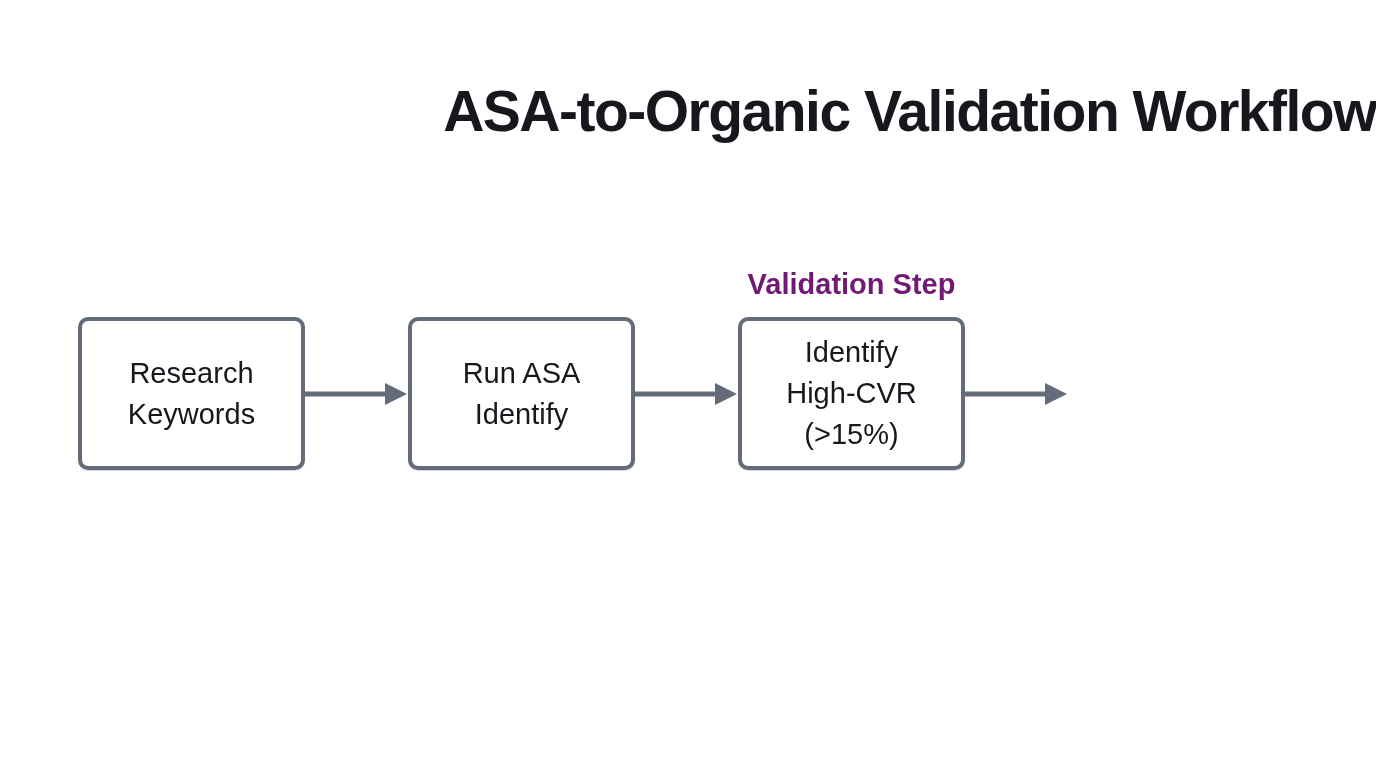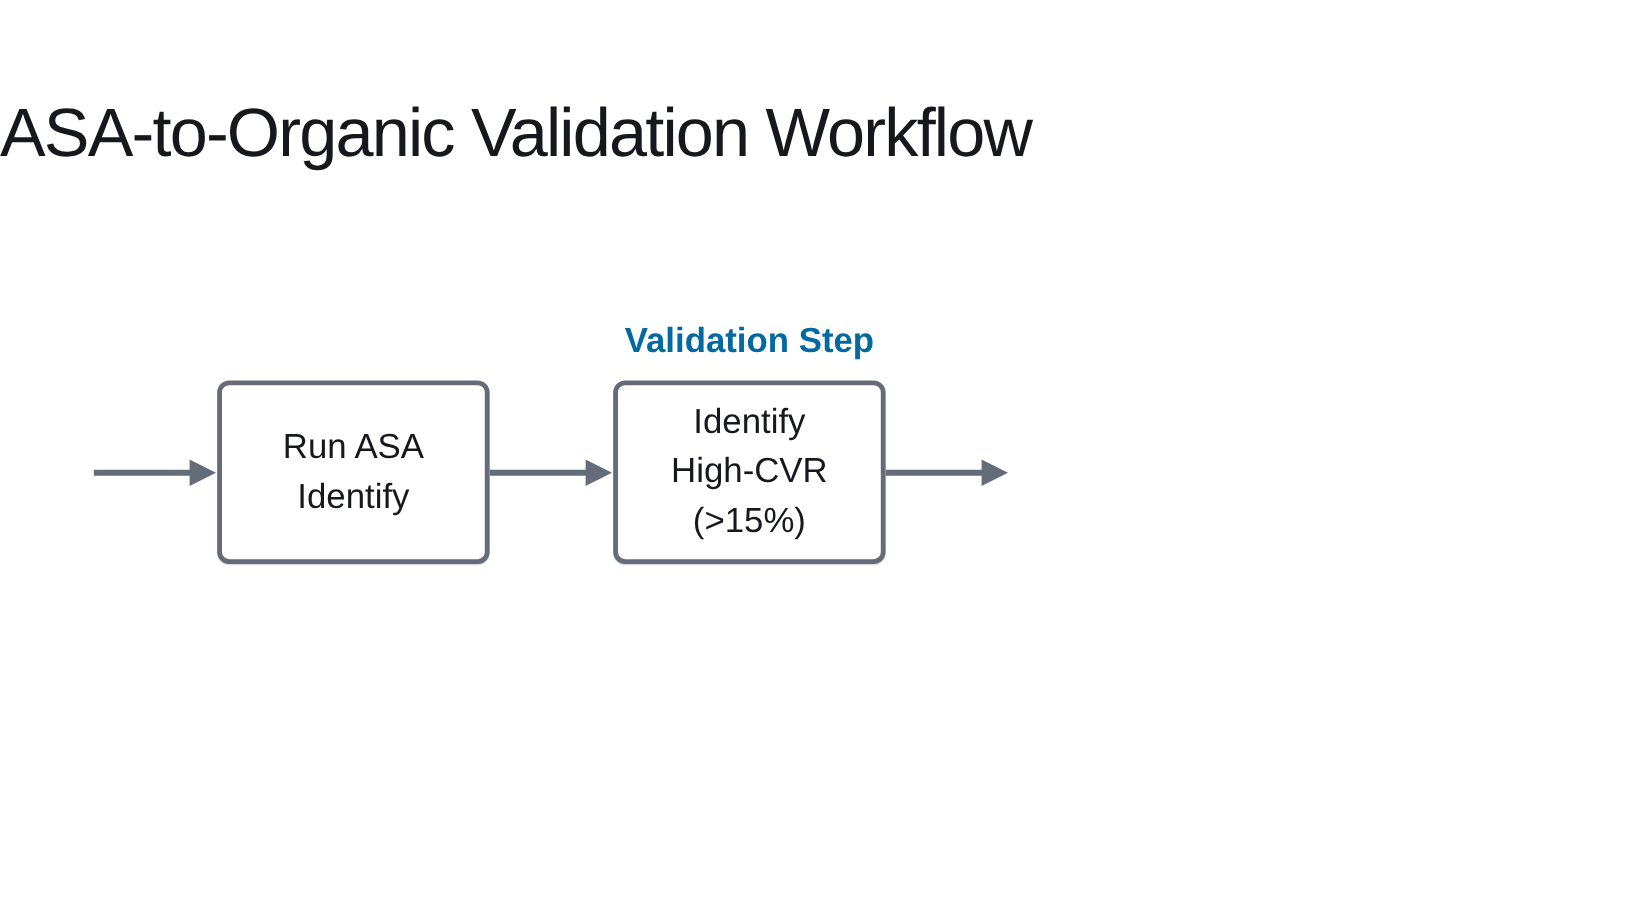--- a/index.html
+++ b/index.html
@@ -13,23 +13,23 @@
     width: 1376px;
     height: 768px;
     background: #ffffff;
     overflow: hidden;
   }
   .title {
     position: absolute;
     top: 80px;
     left: 0;
     width: 100%;
-    text-align: left;
+    text-align: right;
     font-size: 57px;
-    font-weight: 400;
+    font-weight: 700;
     letter-spacing: -1.5px;
     color: #16181d;
     line-height: 1.1;
   }
   .flow {
     position: absolute;
     left: 78px;
     top: 317px;
     display: flex;
     align-items: center;
@@ -55,21 +55,21 @@
     box-shadow: 0 1px 0 rgba(100,108,121,0.25);
   }
   .annotation {
     position: absolute;
     bottom: 100%;
     left: 50%;
     transform: translateX(-50%);
     margin-bottom: 16px;
     font-size: 29px;
     font-weight: 700;
-    color: #0369a1;
+    color: #701a75;
     white-space: nowrap;
   }
   .connector {
     width: 103px;
     height: 30px;
     display: flex;
     align-items: center;
     justify-content: center;
     flex: 0 0 auto;
   }
@@ -79,20 +79,24 @@
 </style>
 </head>
 <body>
 
 <div class="page">
 
   <div class="title">ASA-to-Organic Validation Workflow</div>
 
   <div class="flow">
 
+    <div class="node-wrap">
+      <div class="node">Research
+Keywords</div>
+    </div>
 
     <div class="connector">
       <svg width="103" height="30" viewBox="0 0 103 30">
         <path d="M0 15 H85" stroke="#646c79" stroke-width="5" fill="none"></path>
         <path d="M80 4 L102 15 L80 26 Z" fill="#646c79"></path>
       </svg>
     </div>
 
     <div class="node-wrap">
       <div class="node">Run ASA

